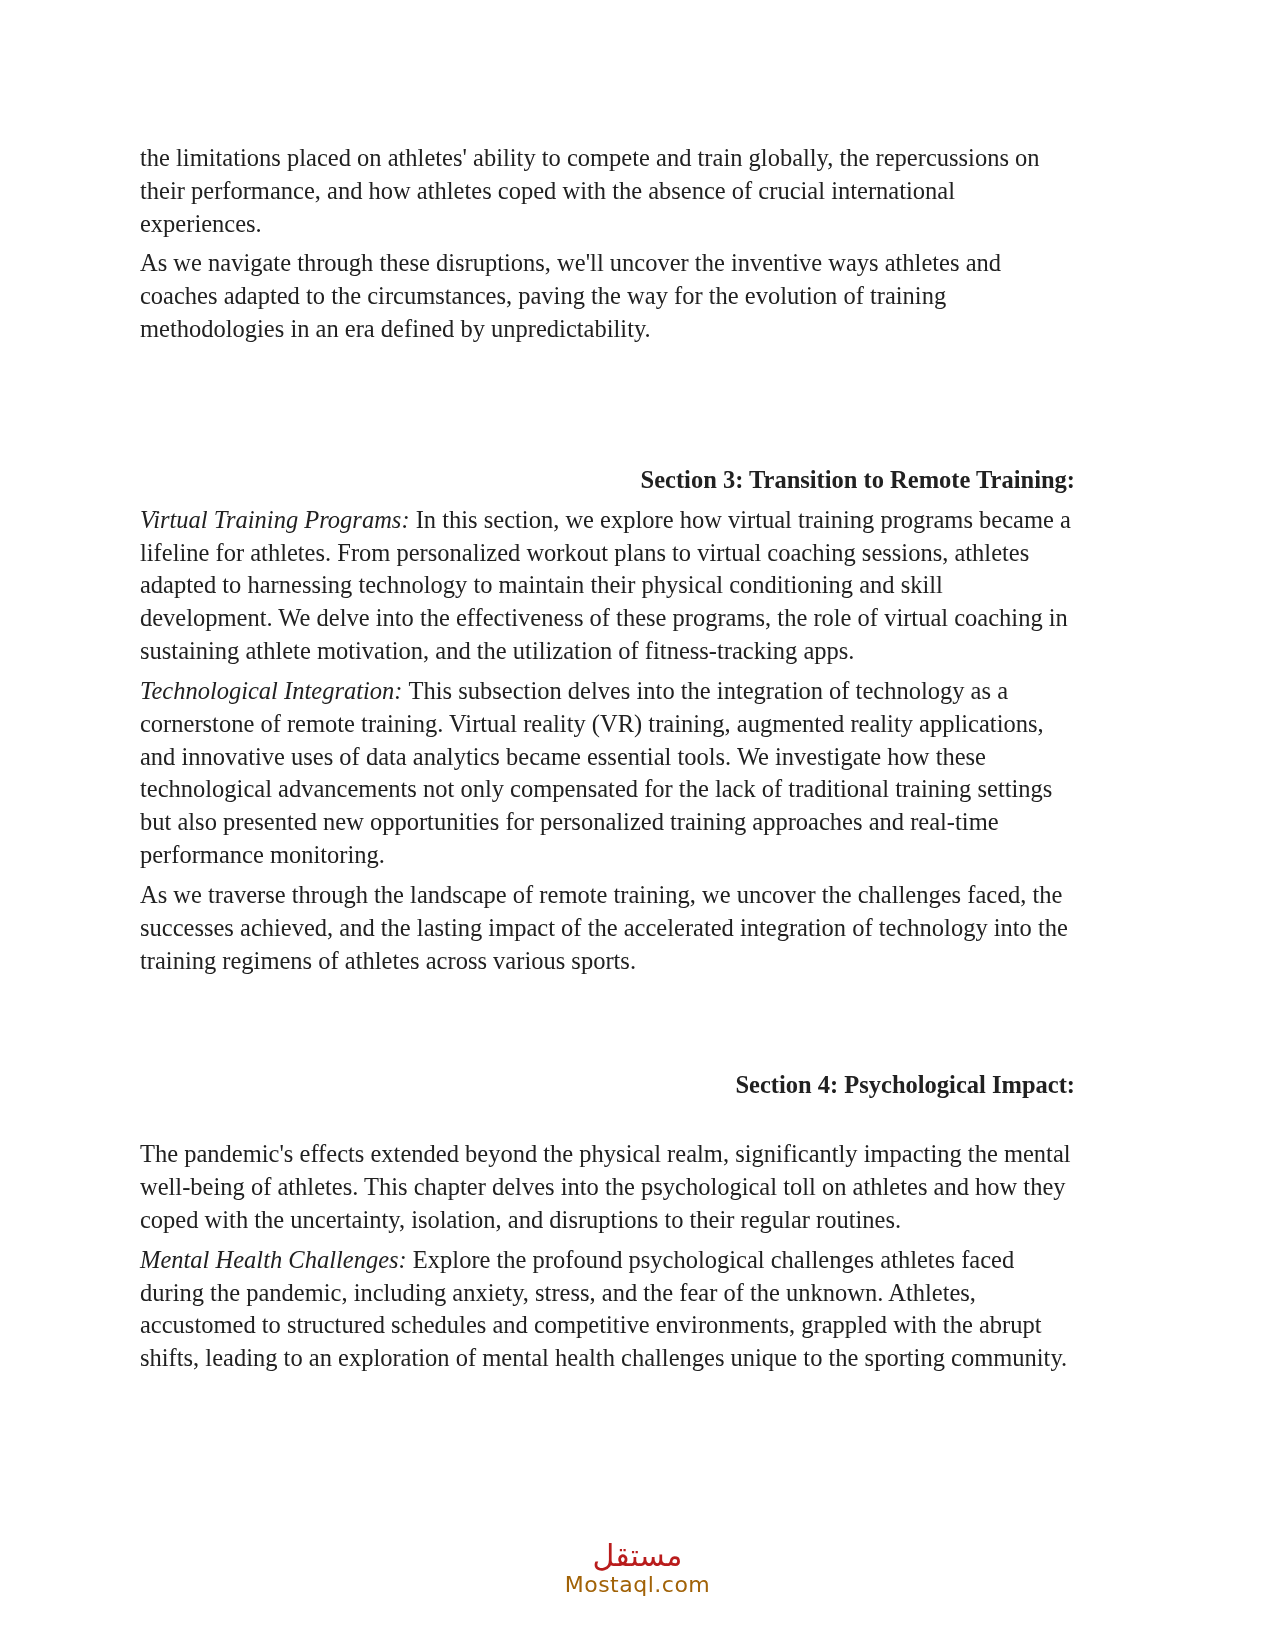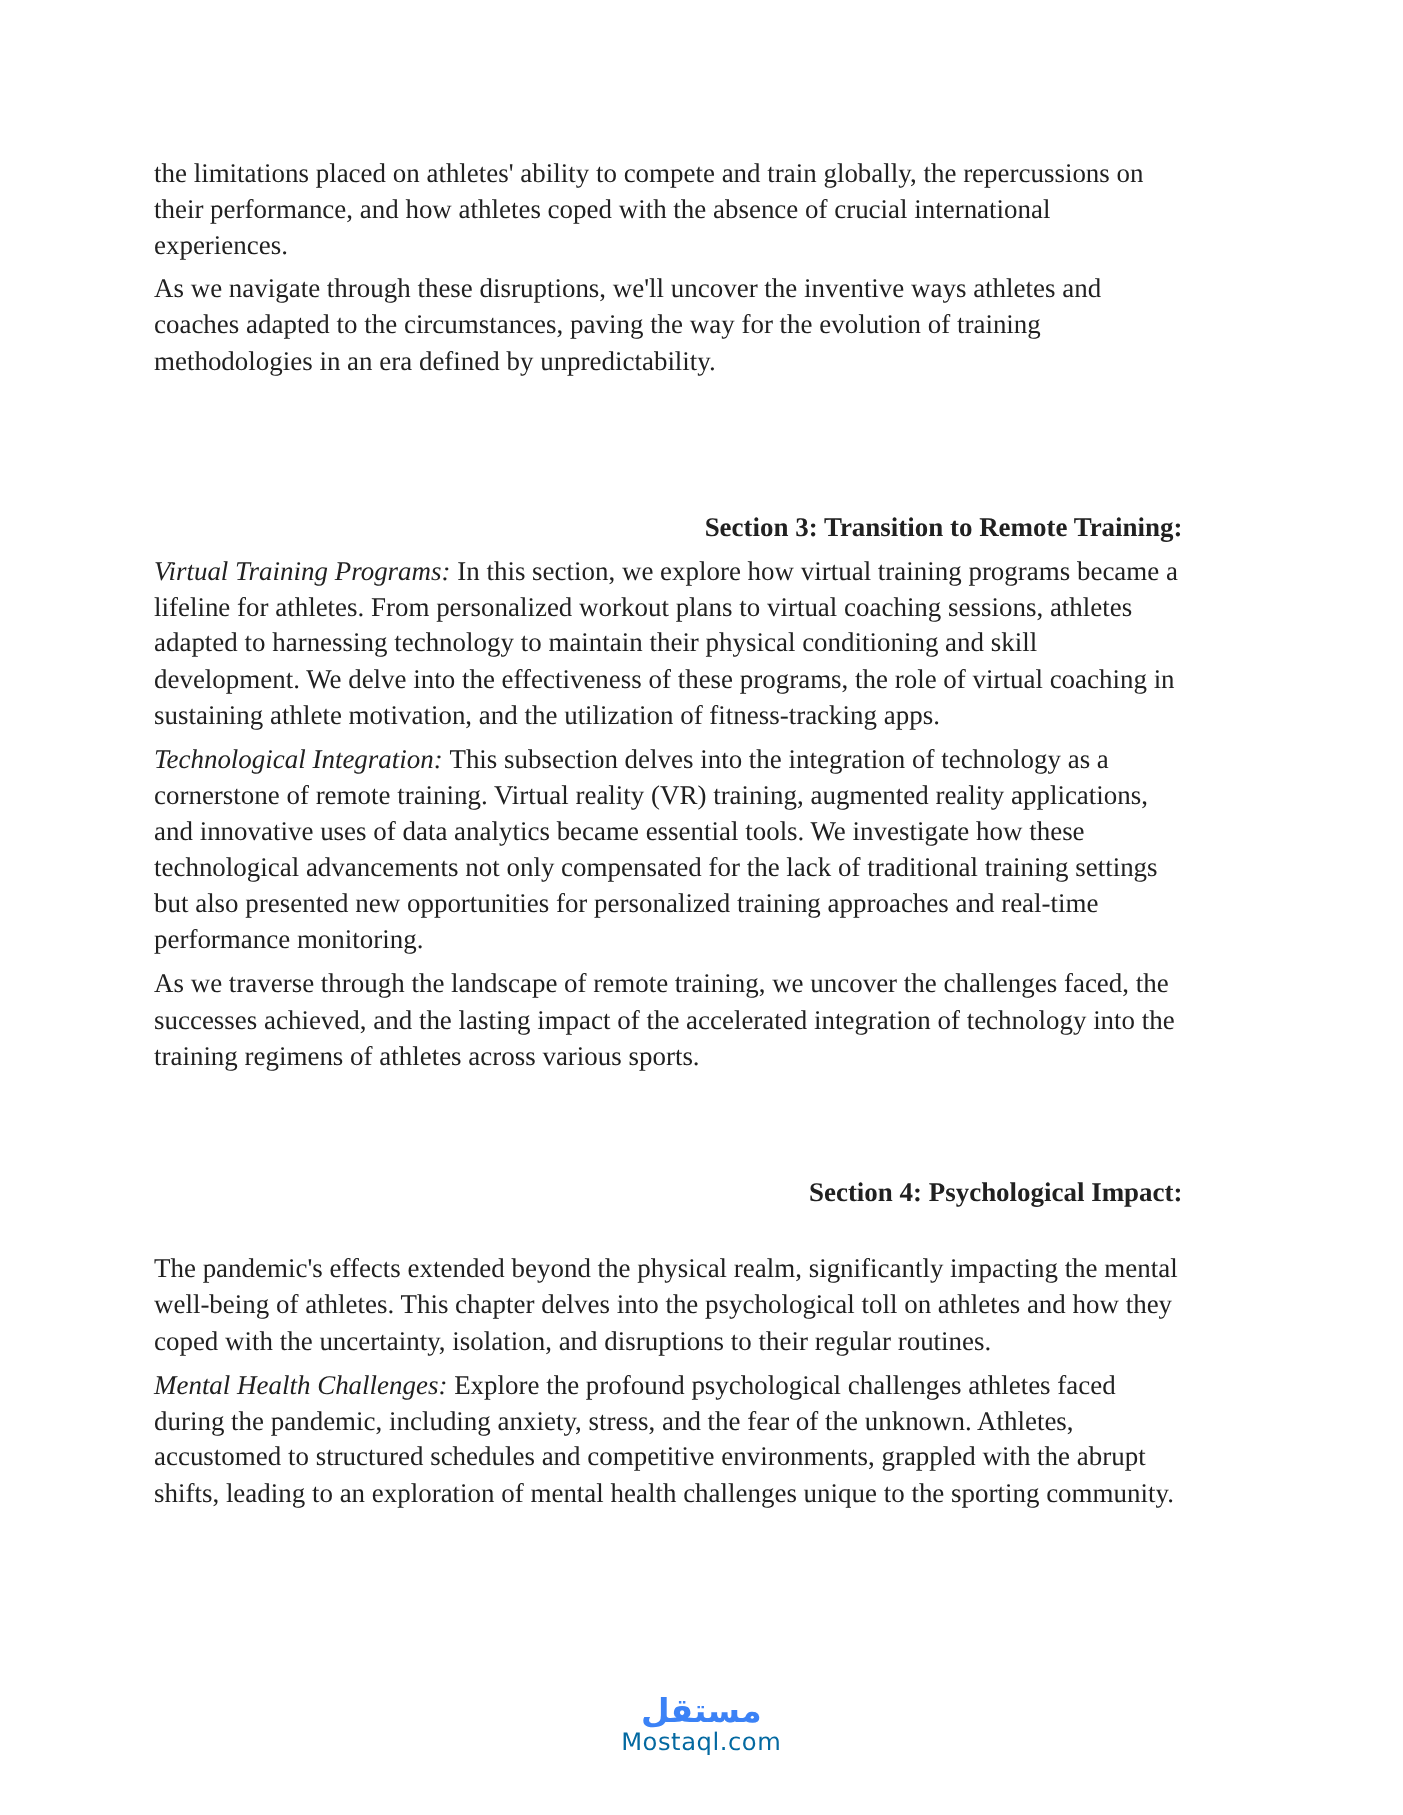--- a/index.html
+++ b/index.html
@@ -36,31 +36,31 @@
     position: absolute;
     left: 0;
     right: 0;
     bottom: 52px;
     text-align: center;
     user-select: none;
   }
   .watermark .wm-arabic {
     display: block;
     font-family: "DejaVu Sans", sans-serif;
-    font-weight: bold;
+    font-weight: normal;
     font-size: 30px;
     line-height: 1.1;
-    color: #3b82f6;
+    color: #b91c1c;
   }
   .watermark .wm-latin {
     display: block;
     font-family: "DejaVu Sans", sans-serif;
     font-size: 22px;
     line-height: 1.2;
-    color: #0369a1;
+    color: #a16207;
     letter-spacing: 0.5px;
   }
 </style>
 </head>
 <body>
 
 <div class="page">
   <div class="doc">
 
     <p>the limitations placed on athletes' ability to compete and train globally, the repercussions on their performance, and how athletes coped with the absence of crucial international experiences.</p>

